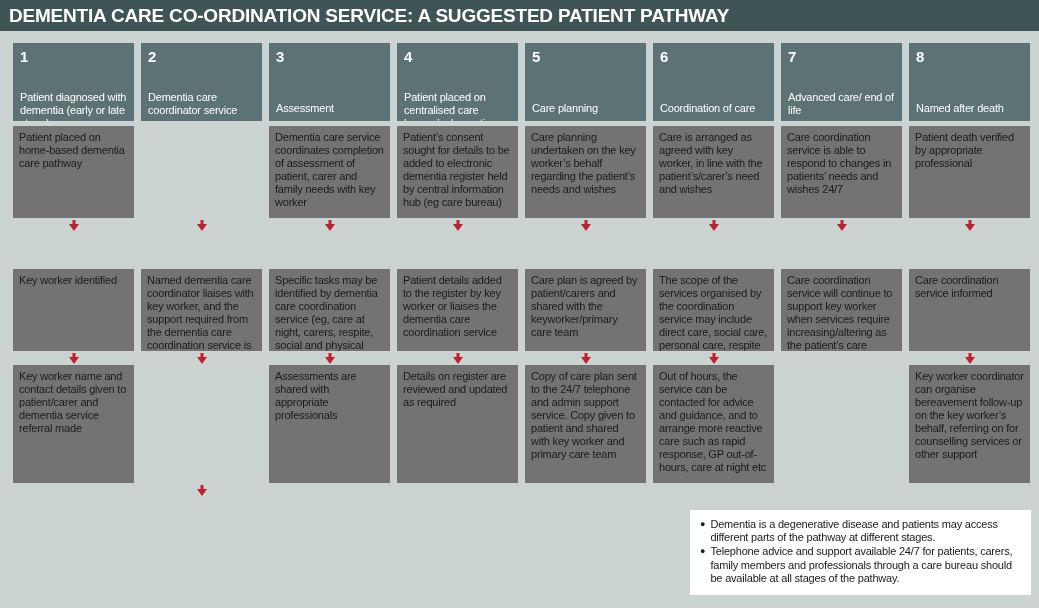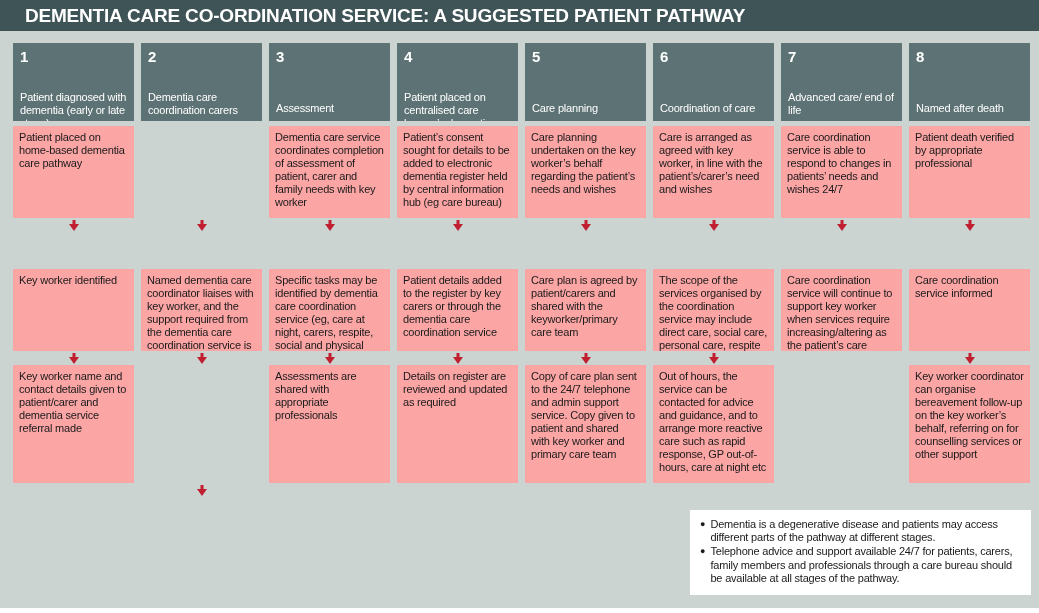--- a/index.html
+++ b/index.html
@@ -1,38 +1,38 @@
 <!DOCTYPE html>
 <html><head>
 <meta charset="utf-8">
 <style>
   html,body{margin:0;padding:0;}
   body{font-family:"Liberation Sans", sans-serif; -webkit-font-smoothing:antialiased;}
   .page{position:relative;width:1039px;height:613px;background:#ccd4d1;overflow:hidden;}
   .titlebar{
     position:absolute;left:0;top:0;width:1039px;height:31px;background:#3f5456;
     color:#ffffff;font-size:19px;font-weight:bold;line-height:31px;
-    padding-left:25px;box-sizing:border-box;letter-spacing:-0.2px;white-space:nowrap;
+    padding-left:9px;box-sizing:border-box;letter-spacing:-0.2px;white-space:nowrap;
   }
   .board{
     position:absolute;left:13px;top:43px;
     display:grid;grid-template-columns:repeat(8,121px);column-gap:7px;
   }
   .col{display:grid;grid-template-rows:78px 5px 92px 14px 119px 14px 118px 14px 100px;}
   .r1{grid-row:1;} .rs1{grid-row:3;} .ra1{grid-row:4;} .rs2{grid-row:5;margin-top:37px;}
   .ra2{grid-row:6;} .rs3{grid-row:7;} .ra3{grid-row:8;} .rs4{grid-row:9;}
   .hdr{
     background:#5d7274;color:#ffffff;box-sizing:border-box;
     padding:5px 7px 6px 7px;display:flex;flex-direction:column;justify-content:space-between;
     overflow:hidden;
   }
   .num{font-size:15px;font-weight:bold;line-height:17px;}
   .hdg{font-size:11px;line-height:1.16;letter-spacing:-0.2px;margin-top:26px;}
   .box{
-    background:#fca5a5;color:#1a1a1a;box-sizing:border-box;
+    background:#737373;color:#1a1a1a;box-sizing:border-box;
     padding:5px 6px;font-size:11px;line-height:1.18;letter-spacing:-0.2px;
     overflow:hidden;
   }
   .arr{position:relative;}
   .arr::before{
     content:"";position:absolute;left:50%;top:2px;transform:translateX(-50%);
     width:3px;height:5px;background:#c01f30;
   }
   .arr::after{
     content:"";position:absolute;left:50%;top:6px;transform:translateX(-50%);
@@ -66,21 +66,21 @@
       <div class="box rs1">Patient placed on home-based dementia care pathway</div>
       <div class="arr ra1"></div>
       <div class="box rs2">Key worker identified</div>
       <div class="arr ra2"></div>
       <div class="box rs3">Key worker name and contact details given to patient/carer and dementia service referral made</div>
     </div>
 
     <div class="col">
       <div class="hdr r1">
         <div class="num">2</div>
-        <div class="hdg">Dementia care coordination carers</div>
+        <div class="hdg">Dementia care coordinator service</div>
       </div>
       <div class="arr ra1"></div>
       <div class="box rs2">Named dementia care coordinator liaises with key worker, and the support required from the dementia care coordination service is identified</div>
       <div class="arr ra2"></div>
       <div class="arr ra3"></div>
     </div>
 
     <div class="col">
       <div class="hdr r1">
         <div class="num">3</div>
@@ -93,21 +93,21 @@
       <div class="box rs3">Assessments are shared with appropriate professionals</div>
     </div>
 
     <div class="col">
       <div class="hdr r1">
         <div class="num">4</div>
         <div class="hdg">Patient placed on centralised care bureau’s dementia care register</div>
       </div>
       <div class="box rs1">Patient’s consent sought for details to be added to electronic dementia register held by central information hub (eg care bureau)</div>
       <div class="arr ra1"></div>
-      <div class="box rs2">Patient details added to the register by key carers or through the dementia care coordination service</div>
+      <div class="box rs2">Patient details added to the register by key worker or liaises the dementia care coordination service</div>
       <div class="arr ra2"></div>
       <div class="box rs3">Details on register are reviewed and updated as required</div>
     </div>
 
     <div class="col">
       <div class="hdr r1">
         <div class="num">5</div>
         <div class="hdg">Care planning</div>
       </div>
       <div class="box rs1">Care planning undertaken on the key worker’s behalf regarding the patient’s needs and wishes</div>

